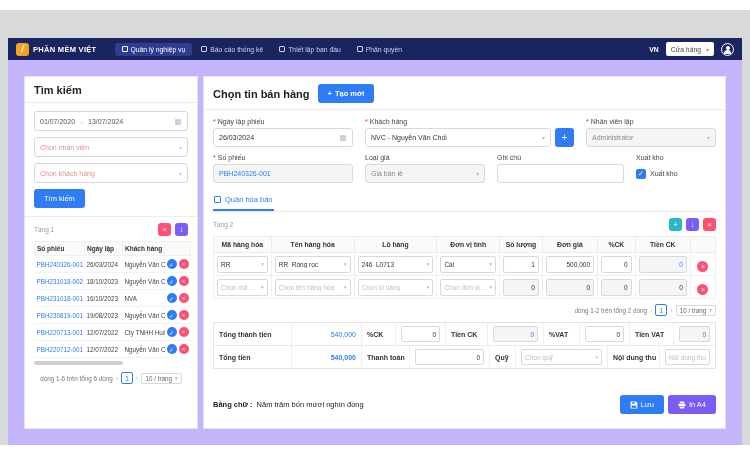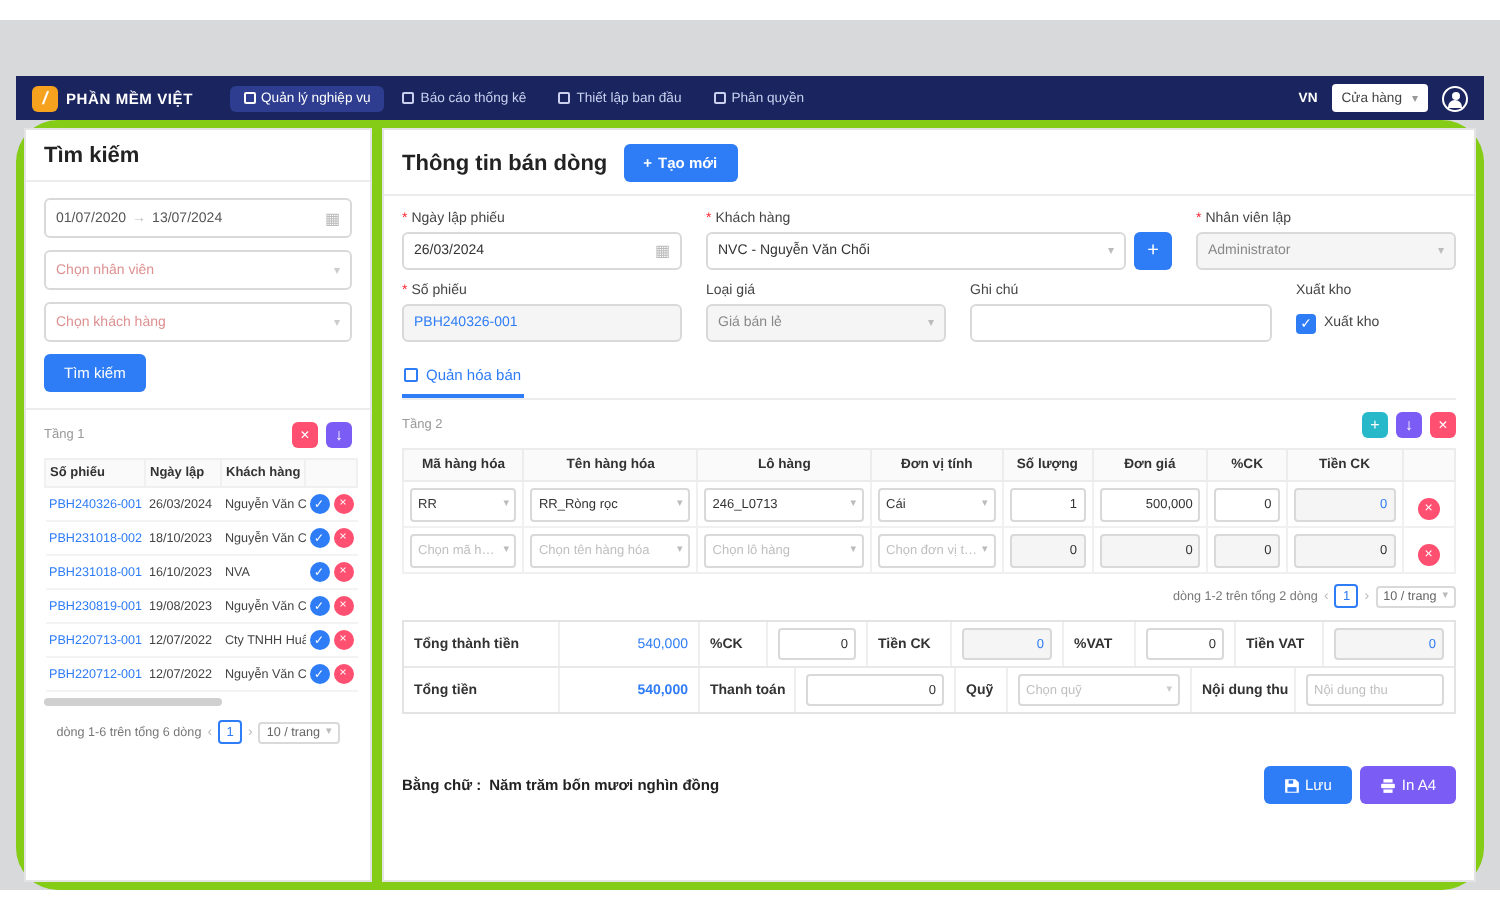--- a/index.html
+++ b/index.html
@@ -29,21 +29,21 @@
   .lang { color:#fff; font-size:6.8px; font-weight:bold; }
   .store-pill { height:14px; background:#fff; border-radius:2px; padding:0 5px; display:flex;
                 align-items:center; gap:5px; font-size:6.8px; color:#444; cursor:pointer; }
   .store-pill .caret { font-size:6px; color:#999; }
   .avatar { width:13px; height:13px; border:1px solid #fff; border-radius:50%; position:relative; cursor:pointer; }
   .avatar::before { content:""; position:absolute; top:2px; left:4px; width:4px; height:4px; background:#fff; border-radius:50%; }
   .avatar::after { content:""; position:absolute; bottom:1px; left:2px; width:7px; height:4px; background:#fff; border-radius:4px 4px 0 0; }
 
   
   .content { position:absolute; top:60px; left:8px; right:8px; bottom:10px;
-             background:#84cc16; padding:4px; display:flex; gap:5px;border-radius:21px; }
+             background:#c4b5fd; padding:16px; display:flex; gap:5px; }
   .card { background:#fff; border:1px solid #e4e4e4; display:flex; flex-direction:column; overflow:hidden; }
   .card.left { width:174px; flex:none; }
   .card.right { flex:1; }
   .card-h { padding:7px 9px 6px; border-bottom:1px solid #ececec; font-size:11px; font-weight:bold; color:#222;
             display:flex; align-items:center; gap:8px; }
   .card-b { padding:8px 9px; flex:1; display:flex; flex-direction:column; }
 
   
   .ctrl-box { height:20px; border:1px solid #d9d9d9; border-radius:3px; background:#fff;
               display:flex; align-items:center; padding:0 5px; font-size:7px; color:#555; gap:3px; margin-bottom:6px; }
@@ -139,21 +139,21 @@
   .s-val.bold { font-weight:bold; }
   .mini { flex:1; height:16px; border:1px solid #d9d9d9; border-radius:2px; background:#fff; display:flex;
           align-items:center; justify-content:flex-end; padding:0 3px; font-size:6.5px; color:#333; overflow:hidden; }
   .mini.dis { background:#f5f5f5; color:#2e7cf6; }
   .mini.sel { justify-content:flex-start; color:#bfbfbf; }
   .mini.sel .caret { margin-left:auto; color:#ccc; font-size:5.5px; }
   .mini.ph { justify-content:flex-start; color:#bfbfbf; }
 
   .words-row { display:flex; align-items:center; gap:4px; margin-top:26px; }
   .words-label { font-size:7.5px; font-weight:bold; color:#222; white-space:nowrap; }
-  .words { font-size:7.5px; font-weight:bold; color:#222; }
+  .words { font-size:7.5px; font-weight:normal; color:#222; }
   .btn-save { margin-left:auto; background:#2e7cf6; }
   .btn-print { background:#7b5cf5; }
 </style>
 </head>
 <body>
 
 <div class="screen">
   <div class="desktop"></div>
 
   <div class="navbar">
@@ -308,21 +308,21 @@
           <span class="pg-size">
             <span>10 / trang</span>
             <span class="caret">▾</span>
           </span>
         </div>
       </div>
     </div>
 
     <div class="card right">
       <div class="card-h">
-        <span>Thông tin bán dòng</span>
+        <span>Chọn tin bán hàng</span>
         <div class="btn">
           <span>+</span>
           <span>Tạo mới</span>
         </div>
       </div>
       <div class="card-b">
 
         <div class="form-row">
           <div class="fgroup" style="width:140px;">
             <div class="flabel">

